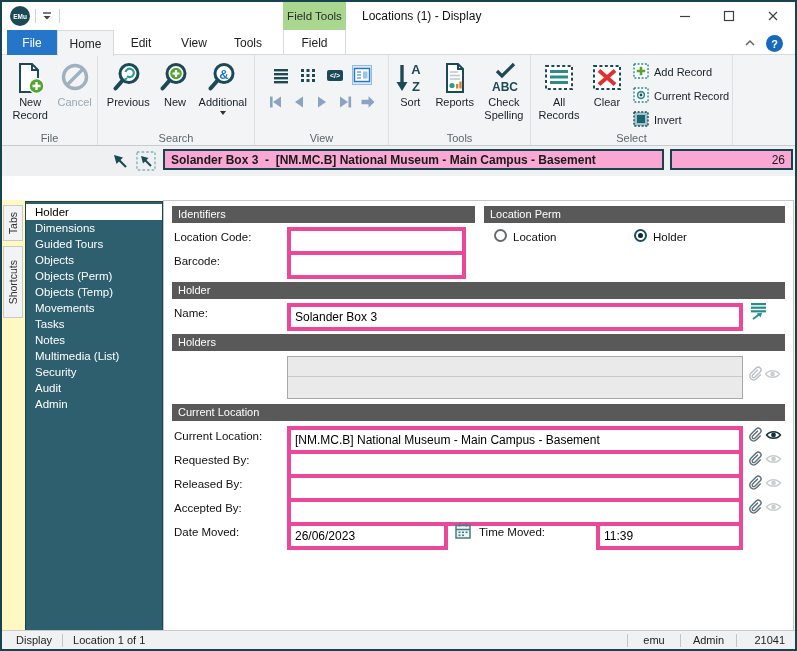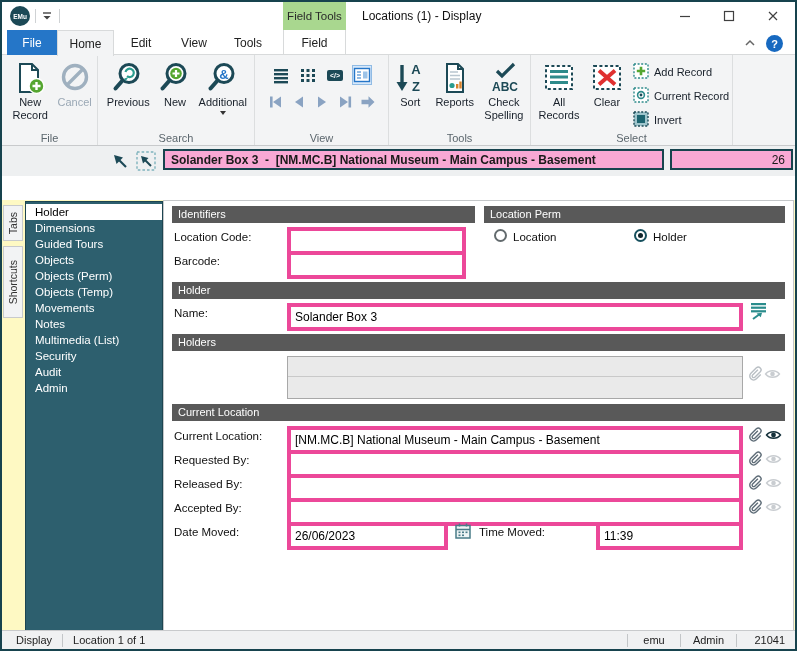--- a/index.html
+++ b/index.html
@@ -393,20 +393,21 @@
     </div>
 
     <div class="sidepanel">
       <div class="side-item active">Holder</div>
       <div class="side-item">Dimensions</div>
       <div class="side-item">Guided Tours</div>
       <div class="side-item">Objects</div>
       <div class="side-item">Objects (Perm)</div>
       <div class="side-item">Objects (Temp)</div>
       <div class="side-item">Movements</div>
+      <div class="side-item">Tasks</div>
       <div class="side-item">Notes</div>
       <div class="side-item">Multimedia (List)</div>
       <div class="side-item">Security</div>
       <div class="side-item">Audit</div>
       <div class="side-item">Admin</div>
     </div>
 
     <div class="formarea">
 
       <div class="sect" style="left:8px; top:5px; width:303px">Identifiers</div>

